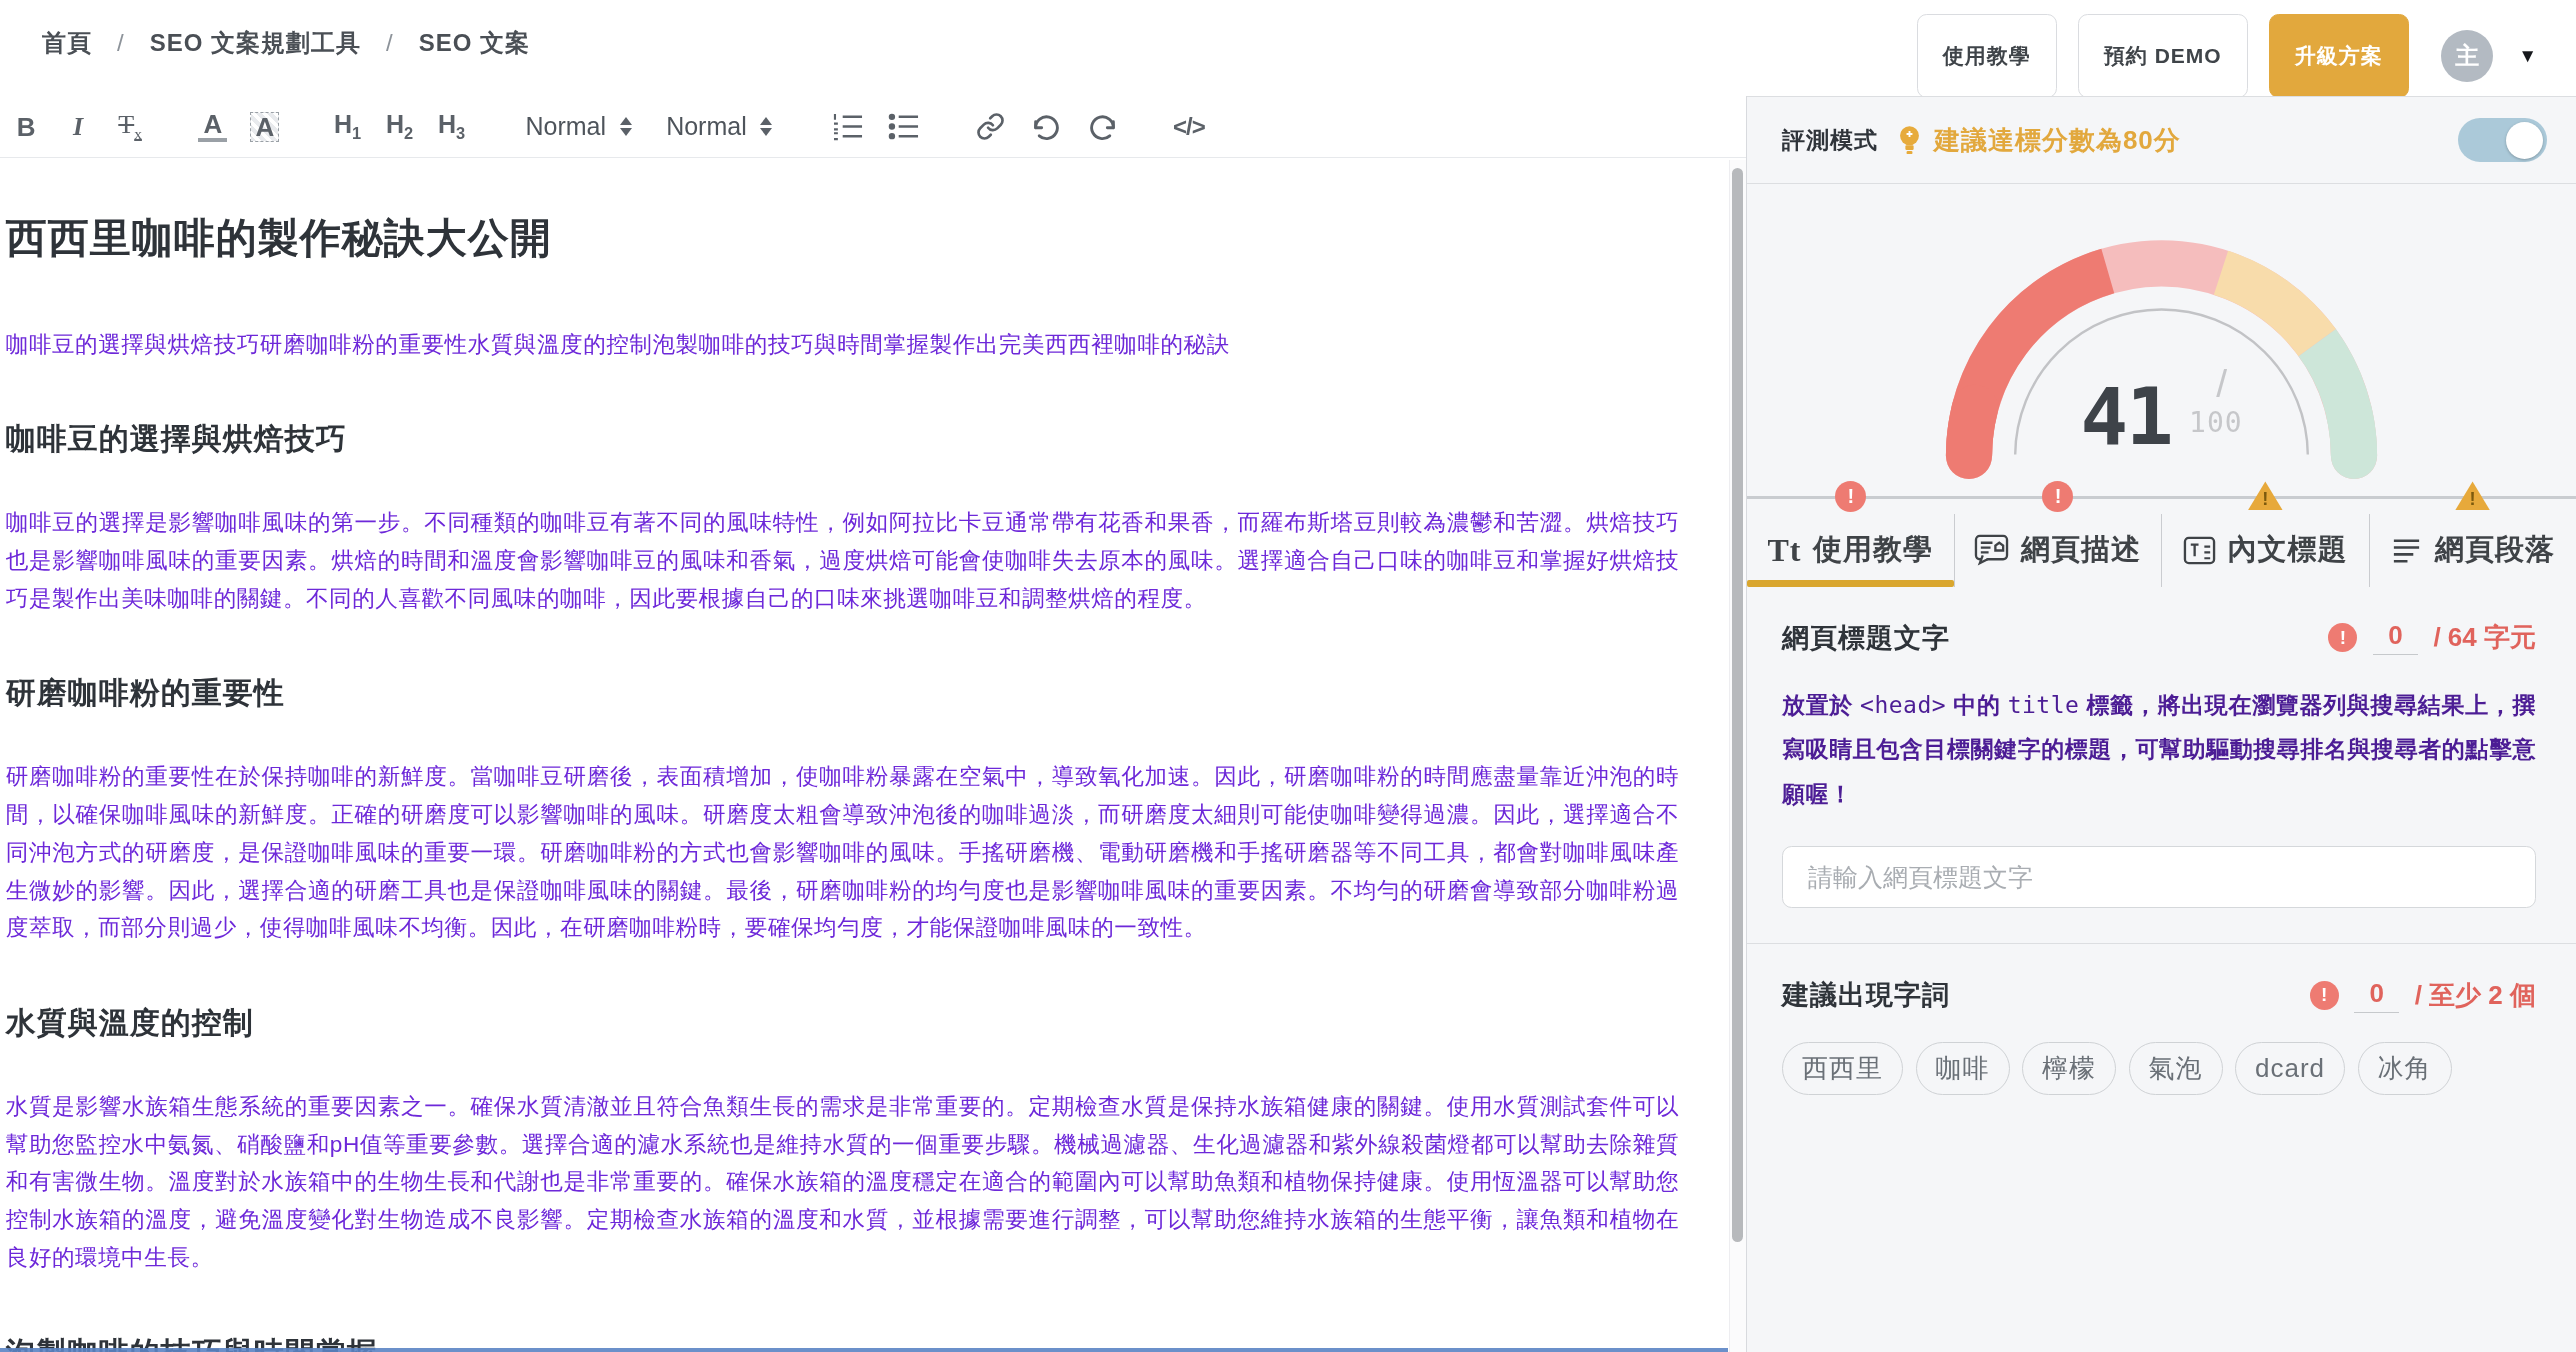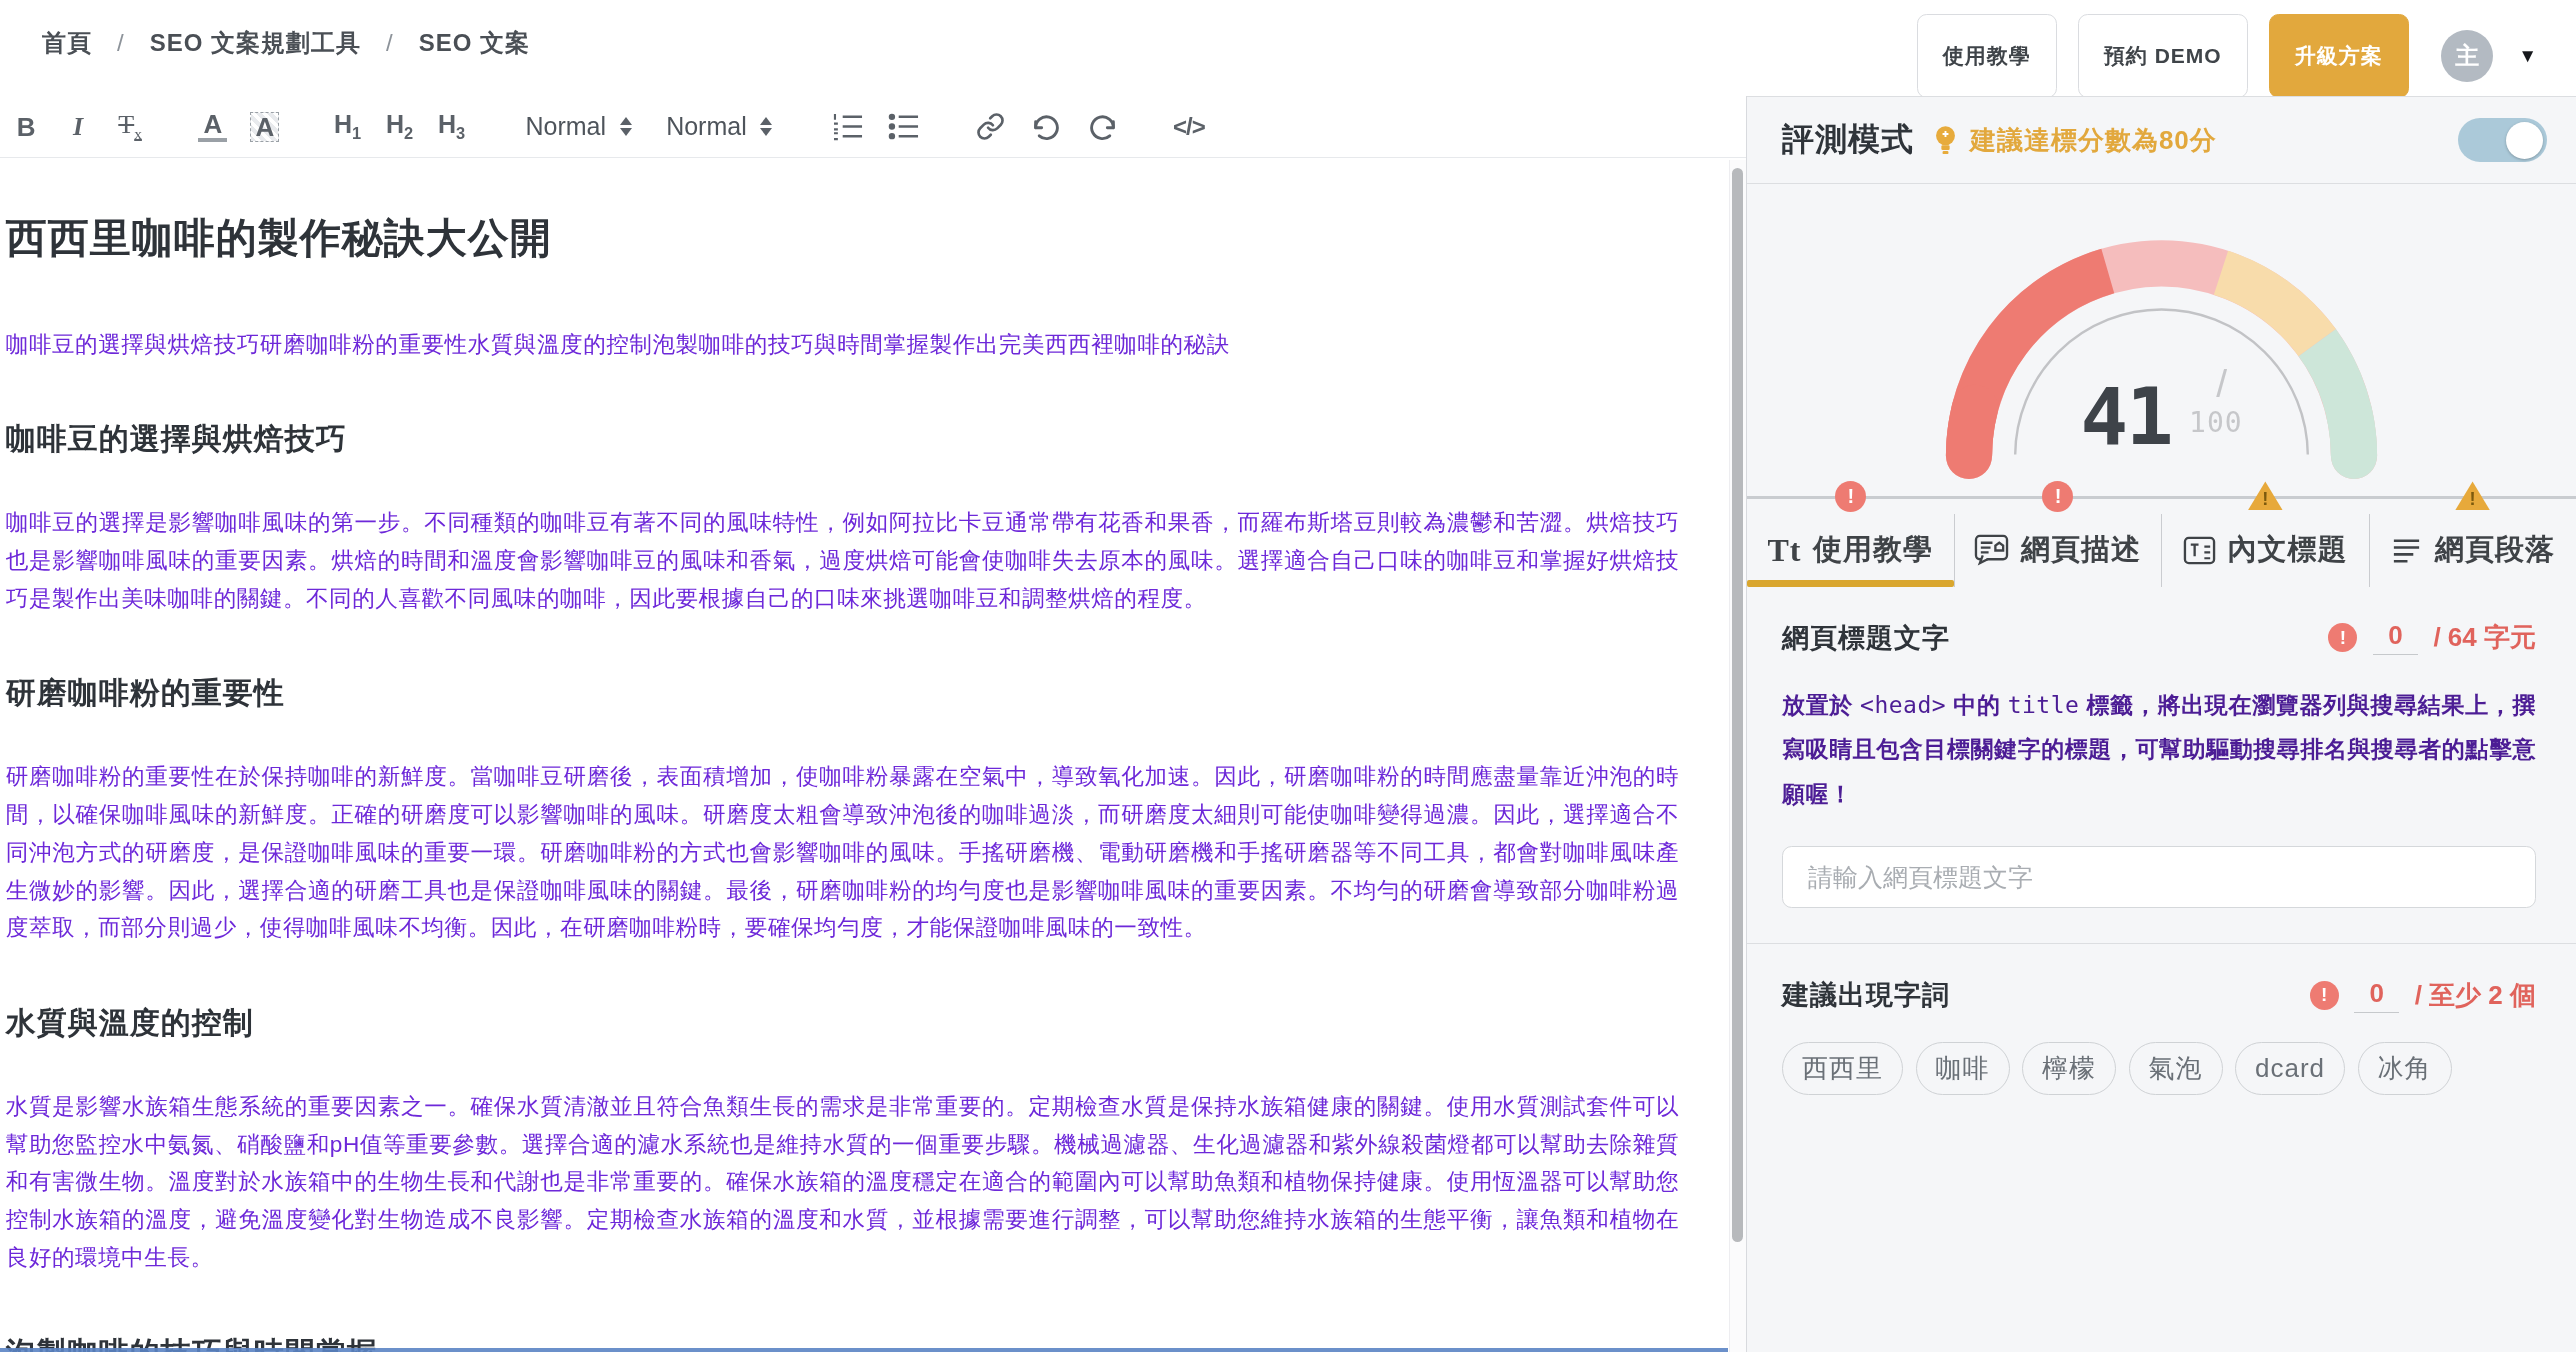--- a/index.html
+++ b/index.html
@@ -75,21 +75,21 @@
   .kw-name { font-size:29px; font-weight:700; color:#3aa1a8; cursor:pointer; letter-spacing:1px;}
   .vol-row { margin-top:25px; display:flex; align-items:baseline; font-size:26px; font-weight:700; color:#33383d; letter-spacing:1px;}
   .vol-val { border-bottom:1.9px solid #55595e; padding:0 11.6px 1.9px; margin:0 5.8px; cursor:text; }
   .proj-btns { margin-left:auto; display:flex; flex-direction:column; align-items:flex-end; gap:13.5px; }
   .btn-share { background:#4e96b5; color:#fff; border:none; border-radius:8.7px; padding:15.4px 21px;
     font-size:24px; font-weight:700; cursor:pointer; font-family:inherit; letter-spacing:1px;}
   .btn-send { background:#fff; color:#4e96b5; border:1.9px solid #4e96b5; border-radius:8.7px; padding:13.5px 25px;
     font-size:24px; font-weight:700; cursor:pointer; font-family:inherit; letter-spacing:1px;}
 
   .eval { padding:21px 29px 21px 35px; display:flex; align-items:center; }
-  .eval-label { font-size:32px; font-weight:700; color:#2f343a; letter-spacing:1px;}
+  .eval-label { font-size:23px; font-weight:700; color:#2f343a; letter-spacing:1px;}
   .bulb { margin:0 9.6px 0 17.3px; }
   .eval-hint { font-size:26px; font-weight:700; color:#e2a83d; letter-spacing:1px;}
   .toggle { margin-left:auto; width:89px; height:44px; border-radius:22px; background:#abc9d9; position:relative; cursor:pointer;}
   .toggle .knob { position:absolute; right:3.9px; top:3.9px; width:37px; height:37px; border-radius:50%; background:#fff;
     box-shadow:0 1px 2.9px rgba(0,0,0,.25);}
 
   .gauge-sec { padding:9.6px 0 0; }
   .gauge-wrap { position:relative; width:539px; margin:0 auto; height:285px;}
   .gauge-text { position:absolute; left:50%; transform:translateX(-50%); bottom:15.4px; display:flex; align-items:center;}
   .gauge-score { font-size:79px; font-weight:700; color:#3e4349; letter-spacing:-1.9px; font-family:"DejaVu Sans Mono","Liberation Mono",monospace;}

